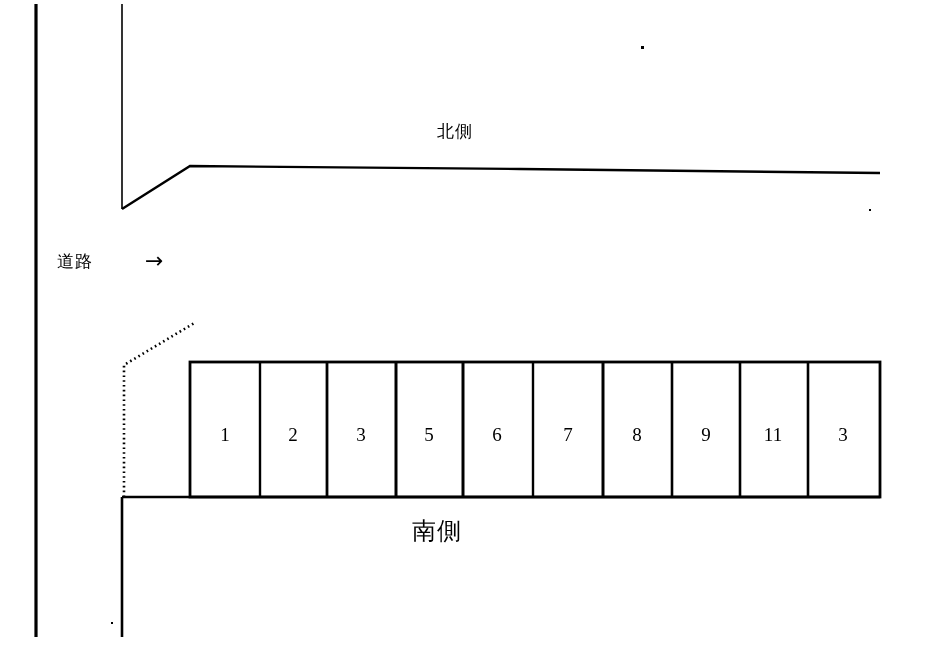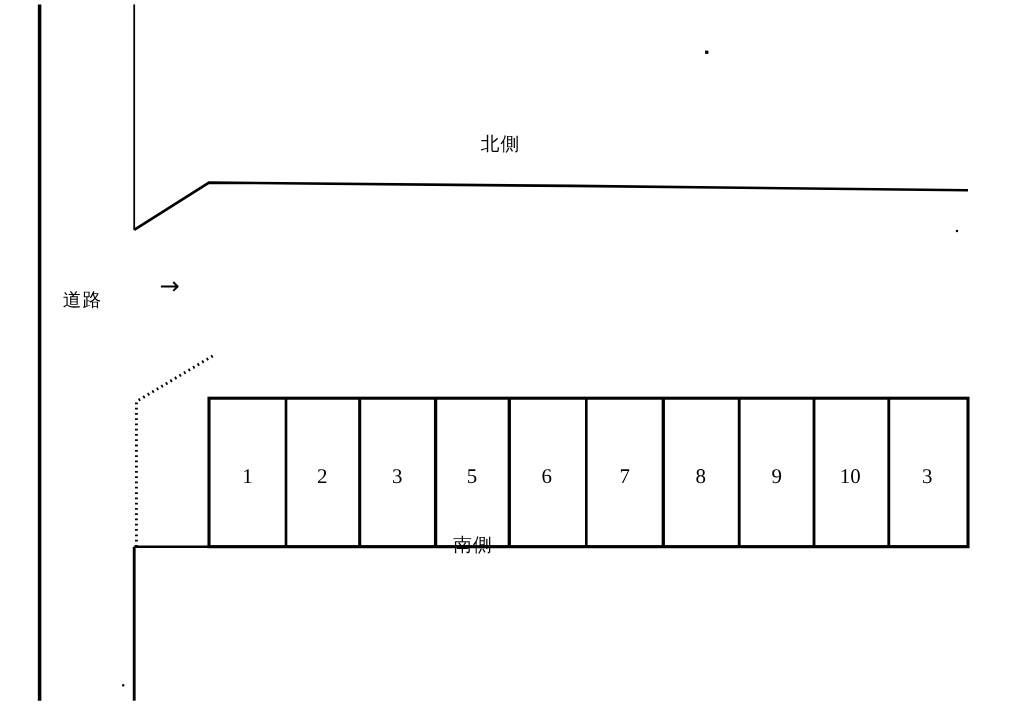--- a/index.html
+++ b/index.html
@@ -32,26 +32,26 @@
     font-family: "DejaVu Sans", sans-serif;
     font-size: 17px;
     letter-spacing: 1px;
   }
   .lbl-north {
     left: 437px;
     top: 123px;
   }
   .lbl-south {
     left: 412px;
-    top: 488px;
-    font-size: 17px;
+    top: 519px;
+    font-size: 24px;
   }
   .lbl-road {
     left: 57px;
-    top: 265px;
+    top: 253px;
   }
   .arrow-glyph {
     position: absolute;
     left: 145px;
     top: 250px;
     font-family: "DejaVu Sans", sans-serif;
     font-size: 22px;
     color: #000000;
     line-height: 1;
   }
@@ -116,21 +116,21 @@
 
   <div id="stall-numbers">
       <div class="stall-num" style="left: 225px; top: 434px;">1</div>
       <div class="stall-num" style="left: 293px; top: 434px;">2</div>
       <div class="stall-num" style="left: 361px; top: 434px;">3</div>
       <div class="stall-num" style="left: 429px; top: 434px;">5</div>
       <div class="stall-num" style="left: 497px; top: 434px;">6</div>
       <div class="stall-num" style="left: 568px; top: 434px;">7</div>
       <div class="stall-num" style="left: 637px; top: 434px;">8</div>
       <div class="stall-num" style="left: 706px; top: 434px;">9</div>
-      <div class="stall-num" style="left: 773px; top: 434px;">10</div>
+      <div class="stall-num" style="left: 773px; top: 434px;">11</div>
       <div class="stall-num" style="left: 843px; top: 434px;">3</div>
     </div>
 
   <div class="speck" style="left:641px; top:46px;"></div>
   <div class="speck" style="left:869px; top:209px; width:2px; height:2px;"></div>
   <div class="speck" style="left:905px; top:291px; width:2px; height:2px;"></div>
   <div class="speck" style="left:111px; top:622px; width:2px; height:2px;"></div>
 
 </div>
 

